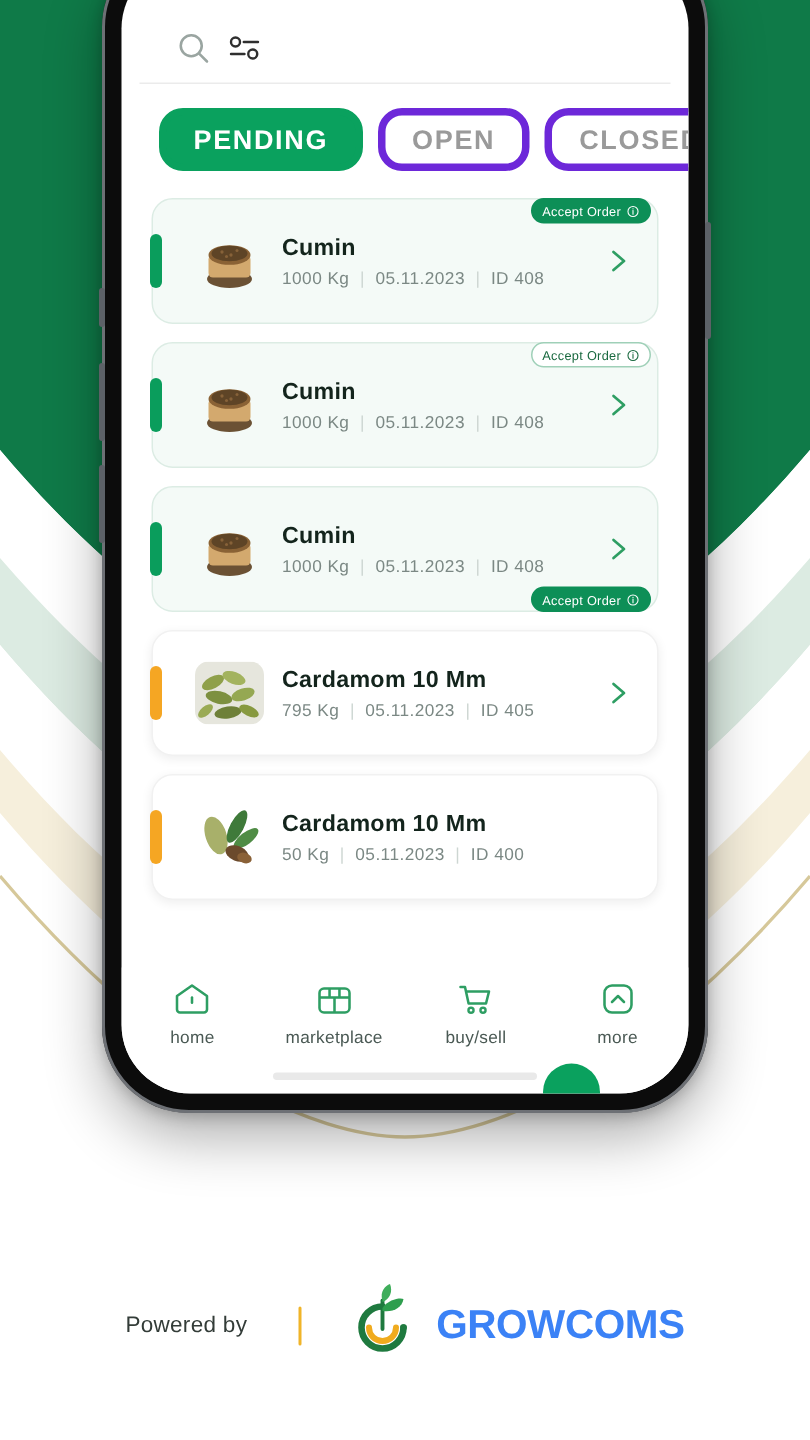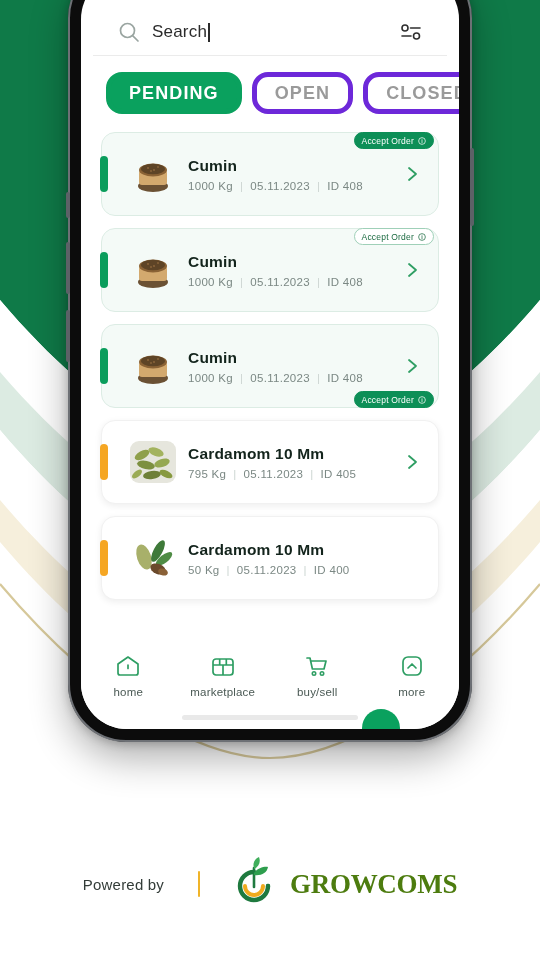--- a/index.html
+++ b/index.html
@@ -130,21 +130,21 @@
   }
   
   .footer{
     position:absolute; left:0; right:0; bottom:48px;
     display:flex; align-items:center; justify-content:center; gap:0;
     z-index:6;
   }
   .powered{ font-size:15px; color:#333c38; letter-spacing:.2px; }
   .divider{ width:2px; height:26px; background:#f0b429; margin:0 28px 0 34px; border-radius:1px;}
   .brand{ display:flex; align-items:center; gap:10px;}
-  .brand-name{ font-size:27px; font-weight:bold; color:#4d7c0f; letter-spacing:-.3px;font-family:Liberation Serif, serif;}
+  .brand-name{ font-size:27px; font-weight:bold; color:#3b82f6; letter-spacing:-.3px;}
 </style>
 </head>
 <body>
 
 <div class="bg">
   <svg width="540" height="960" viewBox="0 0 540 960">
     <path d="M0,-40 L540,-40 L540,300 C430,430 330,470 270,470 C210,470 110,430 0,300 Z" fill="#0f7a48"></path>
     <path d="M0,300 C110,430 210,470 270,470 C330,470 430,430 540,300 L540,372 C430,500 330,542 270,542 C210,542 110,500 0,372 Z" fill="#ffffff"></path>
     <path d="M0,372 C110,500 210,542 270,542 C330,542 430,500 540,372 L540,430 C430,560 330,602 270,602 C210,602 110,560 0,430 Z" fill="#dcebe2"></path>
     <path d="M0,430 C110,560 210,602 270,602 C330,602 430,560 540,430 L540,500 C430,630 330,674 270,674 C210,674 110,630 0,500 Z" fill="#ffffff"></path>
@@ -163,24 +163,20 @@
 
   <div class="screen">
     <div class="screen-inner">
 
       <div class="search-row">
         <span class="search-icon">
           <svg width="22" height="22" viewBox="0 0 22 22">
             <circle cx="9.5" cy="9.5" r="7" fill="none" stroke="#9aa5a1" stroke-width="1.7"></circle>
             <line x1="14.6" y1="14.6" x2="20" y2="20" stroke="#9aa5a1" stroke-width="1.7" stroke-linecap="round"></line>
           </svg>
-        </span>
-        <span class="search-text">
-          <span>Search</span>
-            <i class="caret"></i>
         </span>
         <span class="filter-icon">
           <svg width="22" height="20" viewBox="0 0 22 20">
             <circle cx="5" cy="6" r="3" fill="none" stroke="#2f2f2f" stroke-width="1.6"></circle>
             <line x1="10.5" y1="6" x2="20" y2="6" stroke="#2f2f2f" stroke-width="1.6" stroke-linecap="round"></line>
             <line x1="2" y1="14" x2="11" y2="14" stroke="#2f2f2f" stroke-width="1.6" stroke-linecap="round"></line>
             <circle cx="16.5" cy="14" r="3" fill="none" stroke="#2f2f2f" stroke-width="1.6"></circle>
           </svg>
         </span>
       </div>

